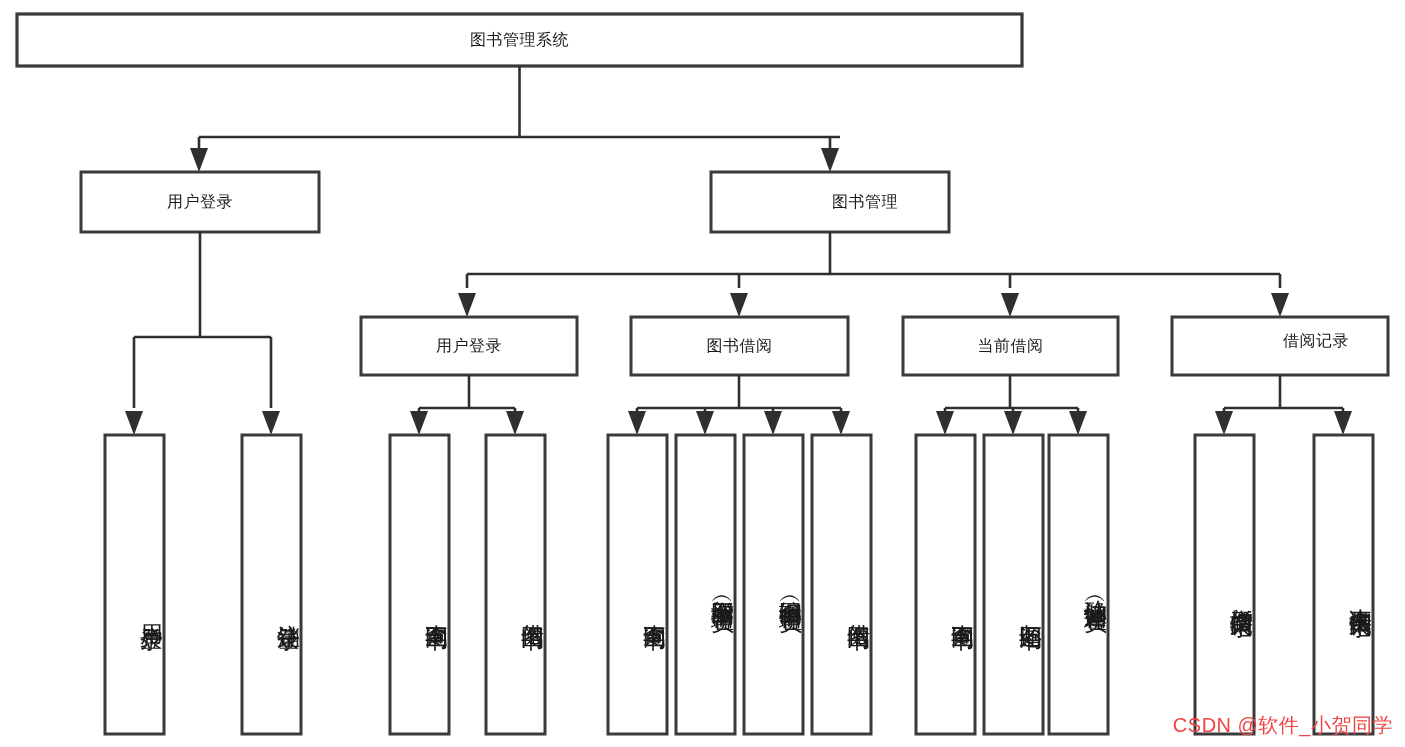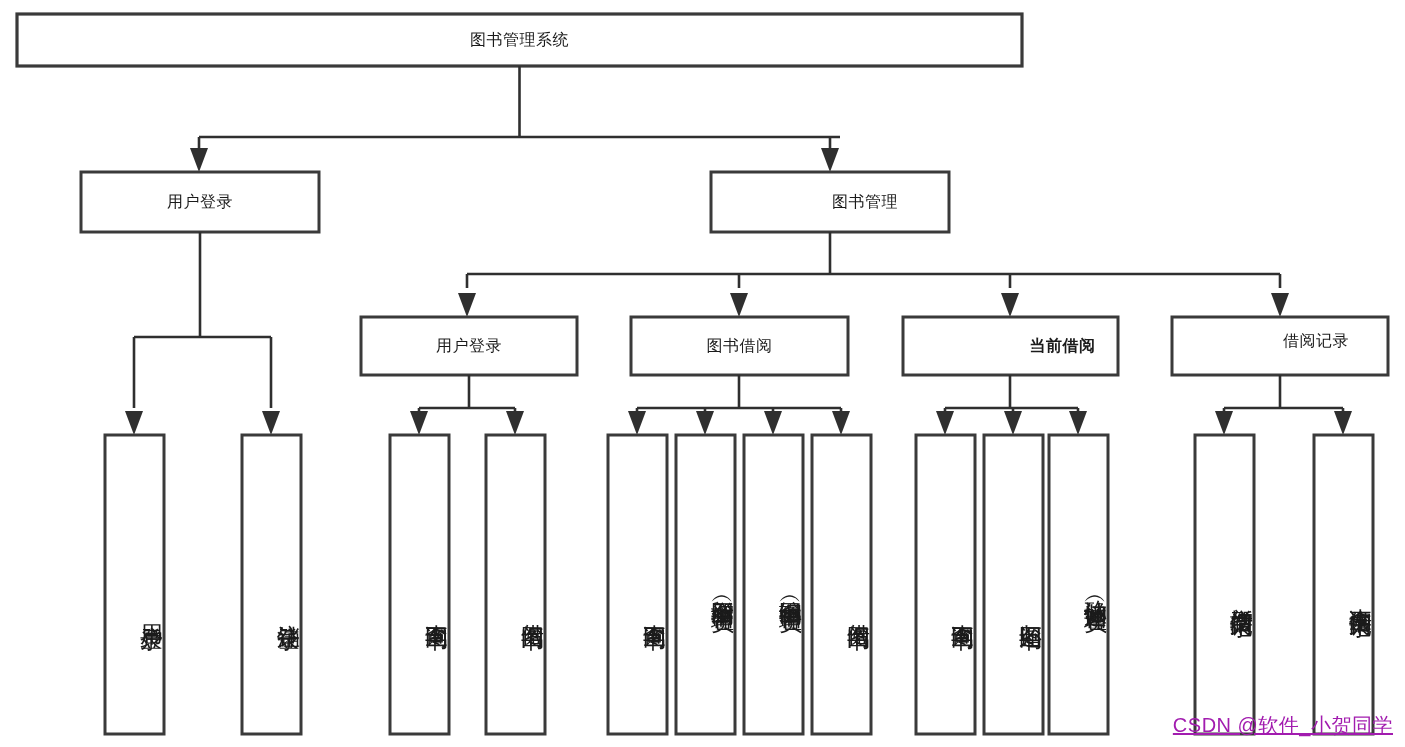--- a/index.html
+++ b/index.html
@@ -73,25 +73,24 @@
     white-space: nowrap;
     pointer-events: none;
     user-select: none;
   }
   #watermark {
     position: absolute;
     right: 12px;
     bottom: 8px;
     font-family: "Liberation Sans", "DejaVu Sans", sans-serif;
     font-size: 20px;
-    color: #a21caf;
+    color: #ef4444;
     letter-spacing: 0.5px;
     white-space: nowrap;
     user-select: none;
-    text-decoration: underline;
   }
 </style>
 </head>
 <body>
 
 <div id="diagram-root">
 
   <svg class="flow" viewBox="0 0 1405 747" xmlns="http://www.w3.org/2000/svg">
 
     <defs>
@@ -189,21 +188,21 @@
 
   </svg>
 
   <div class="horiz-label" style="left:17px; top:14px; width:1005px; height:52px;">图书管理系统</div>
 
   <div class="horiz-label" style="left:81px; top:172px; width:238px; height:60px;">用户登录</div>
   <div class="horiz-label" style="left:711px; top:172px; width:238px; height:60px;padding-left:35px;">图书管理</div>
 
   <div class="horiz-label" style="left:361px; top:317px; width:216px; height:58px;">用户登录</div>
   <div class="horiz-label" style="left:631px; top:317px; width:217px; height:58px;">图书借阅</div>
-  <div class="horiz-label" style="left:955px; top:317px; width:215px; height:58px;font-weight:bold;">当前借阅</div>
+  <div class="horiz-label" style="left:903px; top:317px; width:215px; height:58px;">当前借阅</div>
   <div class="horiz-label" style="left:1172px; top:317px; width:216px; height:48px;padding-left:36px;">借阅记录</div>
 
   <div class="vert-label" style="left:105px; top:484px; width:59px; height:250px;">用户登录</div>
   <div class="vert-label" style="left:242px; top:484px; width:59px; height:250px;">注销登录</div>
 
   <div class="vert-label" style="left:390px; top:484px; width:59px; height:250px;">查询图书</div>
   <div class="vert-label" style="left:486px; top:484px; width:59px; height:250px;">借阅图书</div>
 
   <div class="vert-label" style="left:608px; top:484px; width:59px; height:250px;">查询图书</div>
   <div class="vert-label" style="left:676px; top:443px; width:59px; height:291px;">新增图书（管理员）</div>

